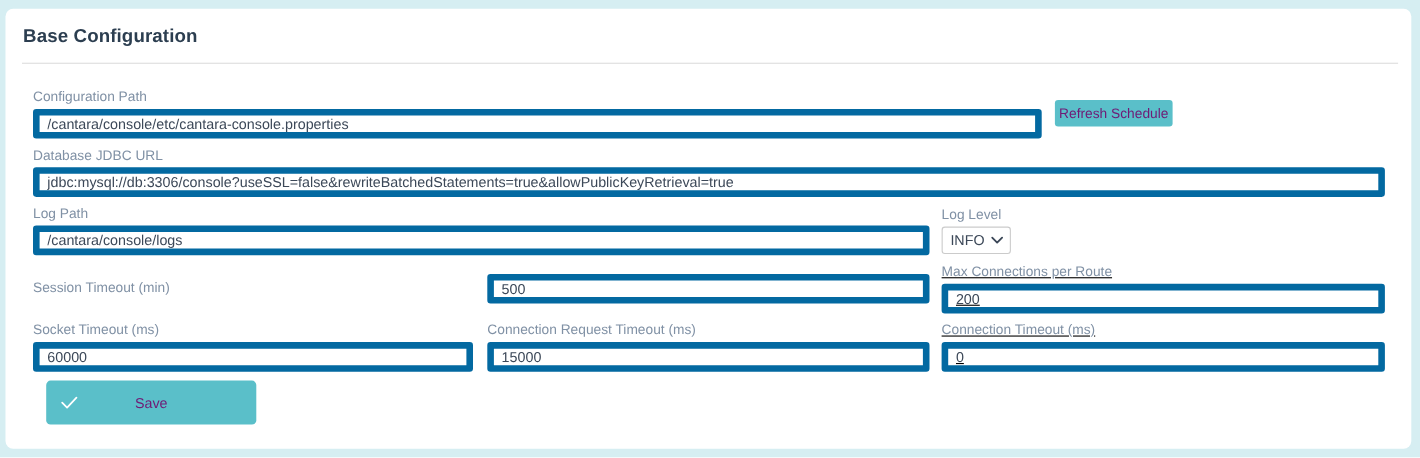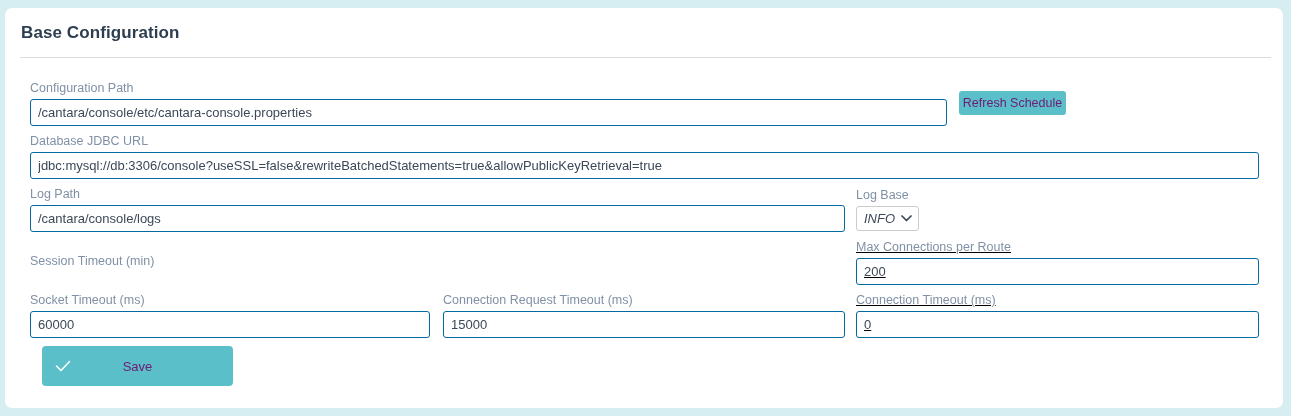--- a/index.html
+++ b/index.html
@@ -49,21 +49,21 @@
     font-size: 12.5px;
     line-height: 14px;
     color: #8091a5;
     margin-bottom: 4px;
     white-space: nowrap;
   }
   .text-input {
     display: block;
     width: 100%;
     height: 27px;
-    border: 1px solid #0369a1;
+    border: 6px solid #0369a1;
     border-radius: 3px;
     padding: 0 7px;
     font-family: "Liberation Sans", "DejaVu Sans", sans-serif;
     font-size: 13px;
     color: #3c4858;
     background: #ffffff;
     outline: none;
   }
   .row {
     display: flex;
@@ -94,21 +94,20 @@
     border: 1px solid #cbcbcb;
     border-radius: 3px;
     background: #ffffff;
     display: flex;
     align-items: center;
     justify-content: space-between;
     padding: 0 6px 0 7px;
     font-size: 13px;
     color: #3c4858;
     cursor: pointer;
-    font-style: italic;
   }
   .col-gap-13 { margin-left: 13px; }
   .col-gap-11 { margin-left: 11px; }
   .col-a { width: 400px; flex: none; }
   .col-b { width: 402px; flex: none; }
   .col-c { width: 403px; flex: none; text-decoration: underline; }
   .btn-save {
     position: relative;
     width: 191px;
     height: 40px;
@@ -153,37 +152,38 @@
         <label class="field-label">Database JDBC URL</label>
         <input class="text-input" type="text" value="jdbc:mysql://db:3306/console?useSSL=false&amp;rewriteBatchedStatements=true&amp;allowPublicKeyRetrieval=true" style="">
       </div>
 
       <div class="field-group row">
         <div class="grow-fixed-815">
           <label class="field-label">Log Path</label>
           <input class="text-input" type="text" value="/cantara/console/logs" style="">
         </div>
         <div class="col-gap-11">
-          <label class="field-label">Log Base</label>
+          <label class="field-label">Log Level</label>
           <div class="select-box">
             <span>INFO</span>
             <span class="chevron-wrap">
               <svg width="11" height="7" viewBox="0 0 11 7">
                   <polyline points="1,1 5.5,5.5 10,1" fill="none" stroke="#3c4858" stroke-width="1.7" stroke-linecap="round" stroke-linejoin="round"></polyline>
                 </svg>
             </span>
           </div>
         </div>
       </div>
 
       <div class="field-group row">
         <div class="col-a">
           <label class="field-label">Session Timeout (min)</label>
         </div>
         <div class="col-b col-gap-13">
+          <input class="text-input" type="text" value="500" style="">
         </div>
         <div class="col-c col-gap-11">
           <label class="field-label">Max Connections per Route</label>
           <input class="text-input" type="text" value="200" style="">
         </div>
       </div>
 
       <div class="field-group row">
         <div class="col-a">
           <label class="field-label">Socket Timeout (ms)</label>

